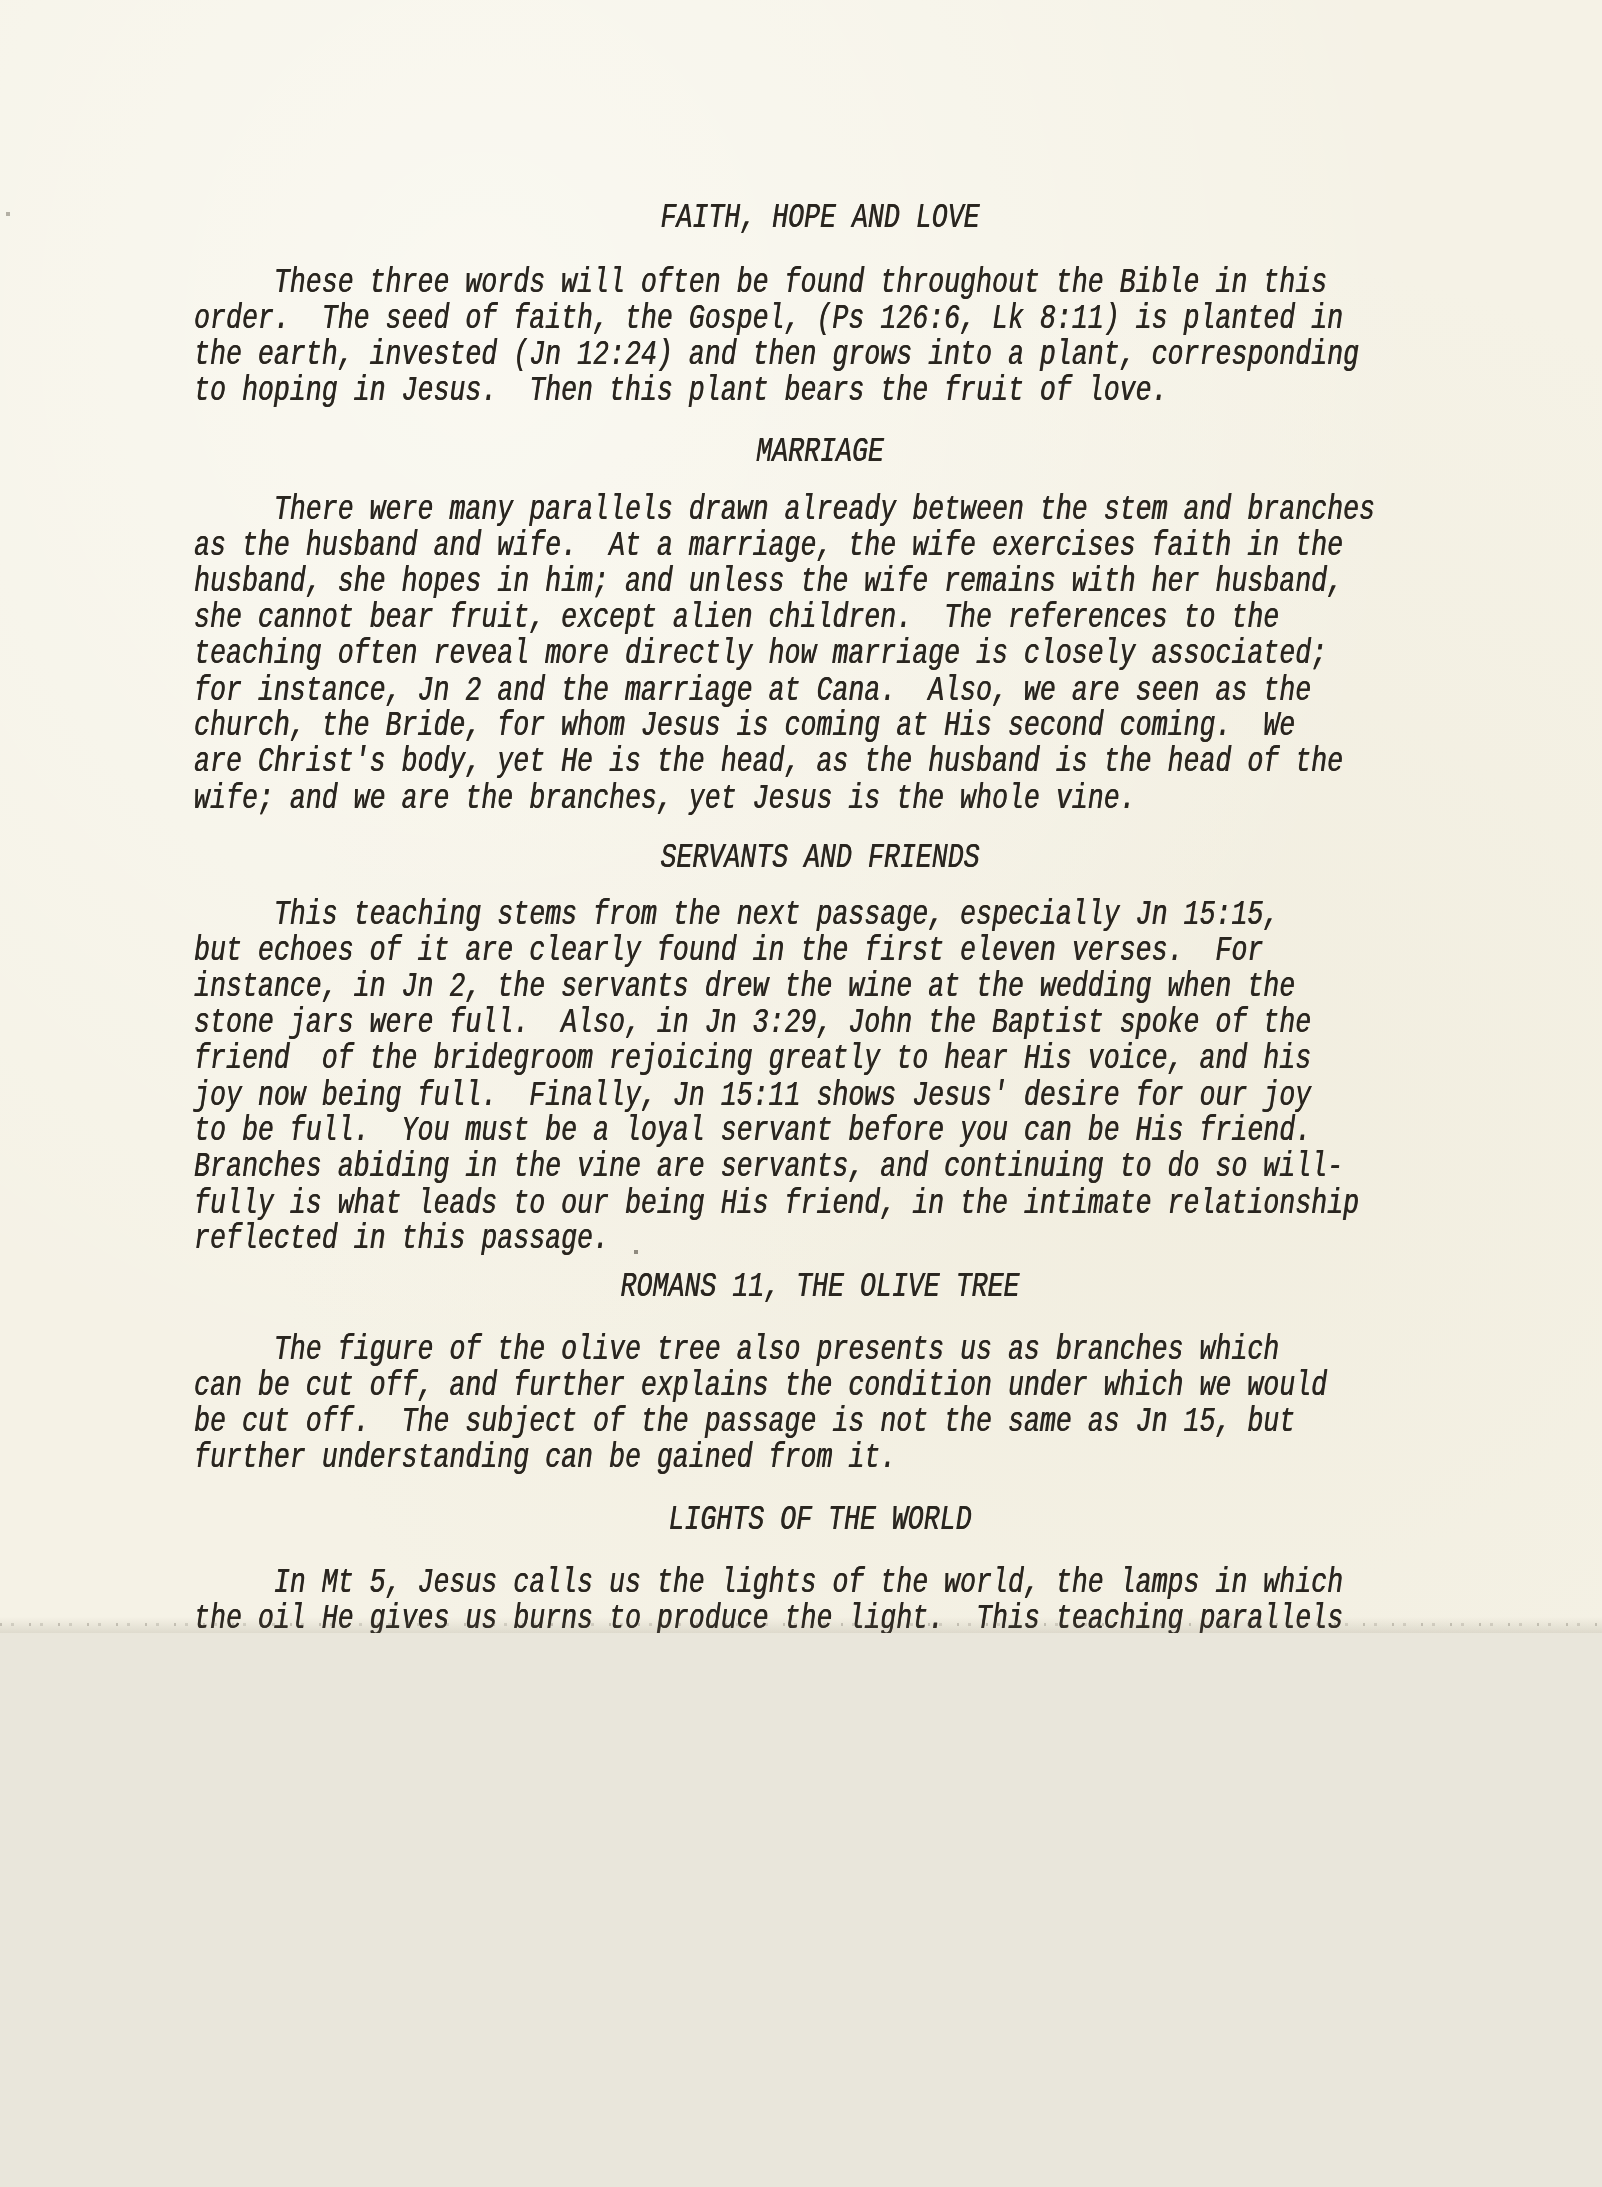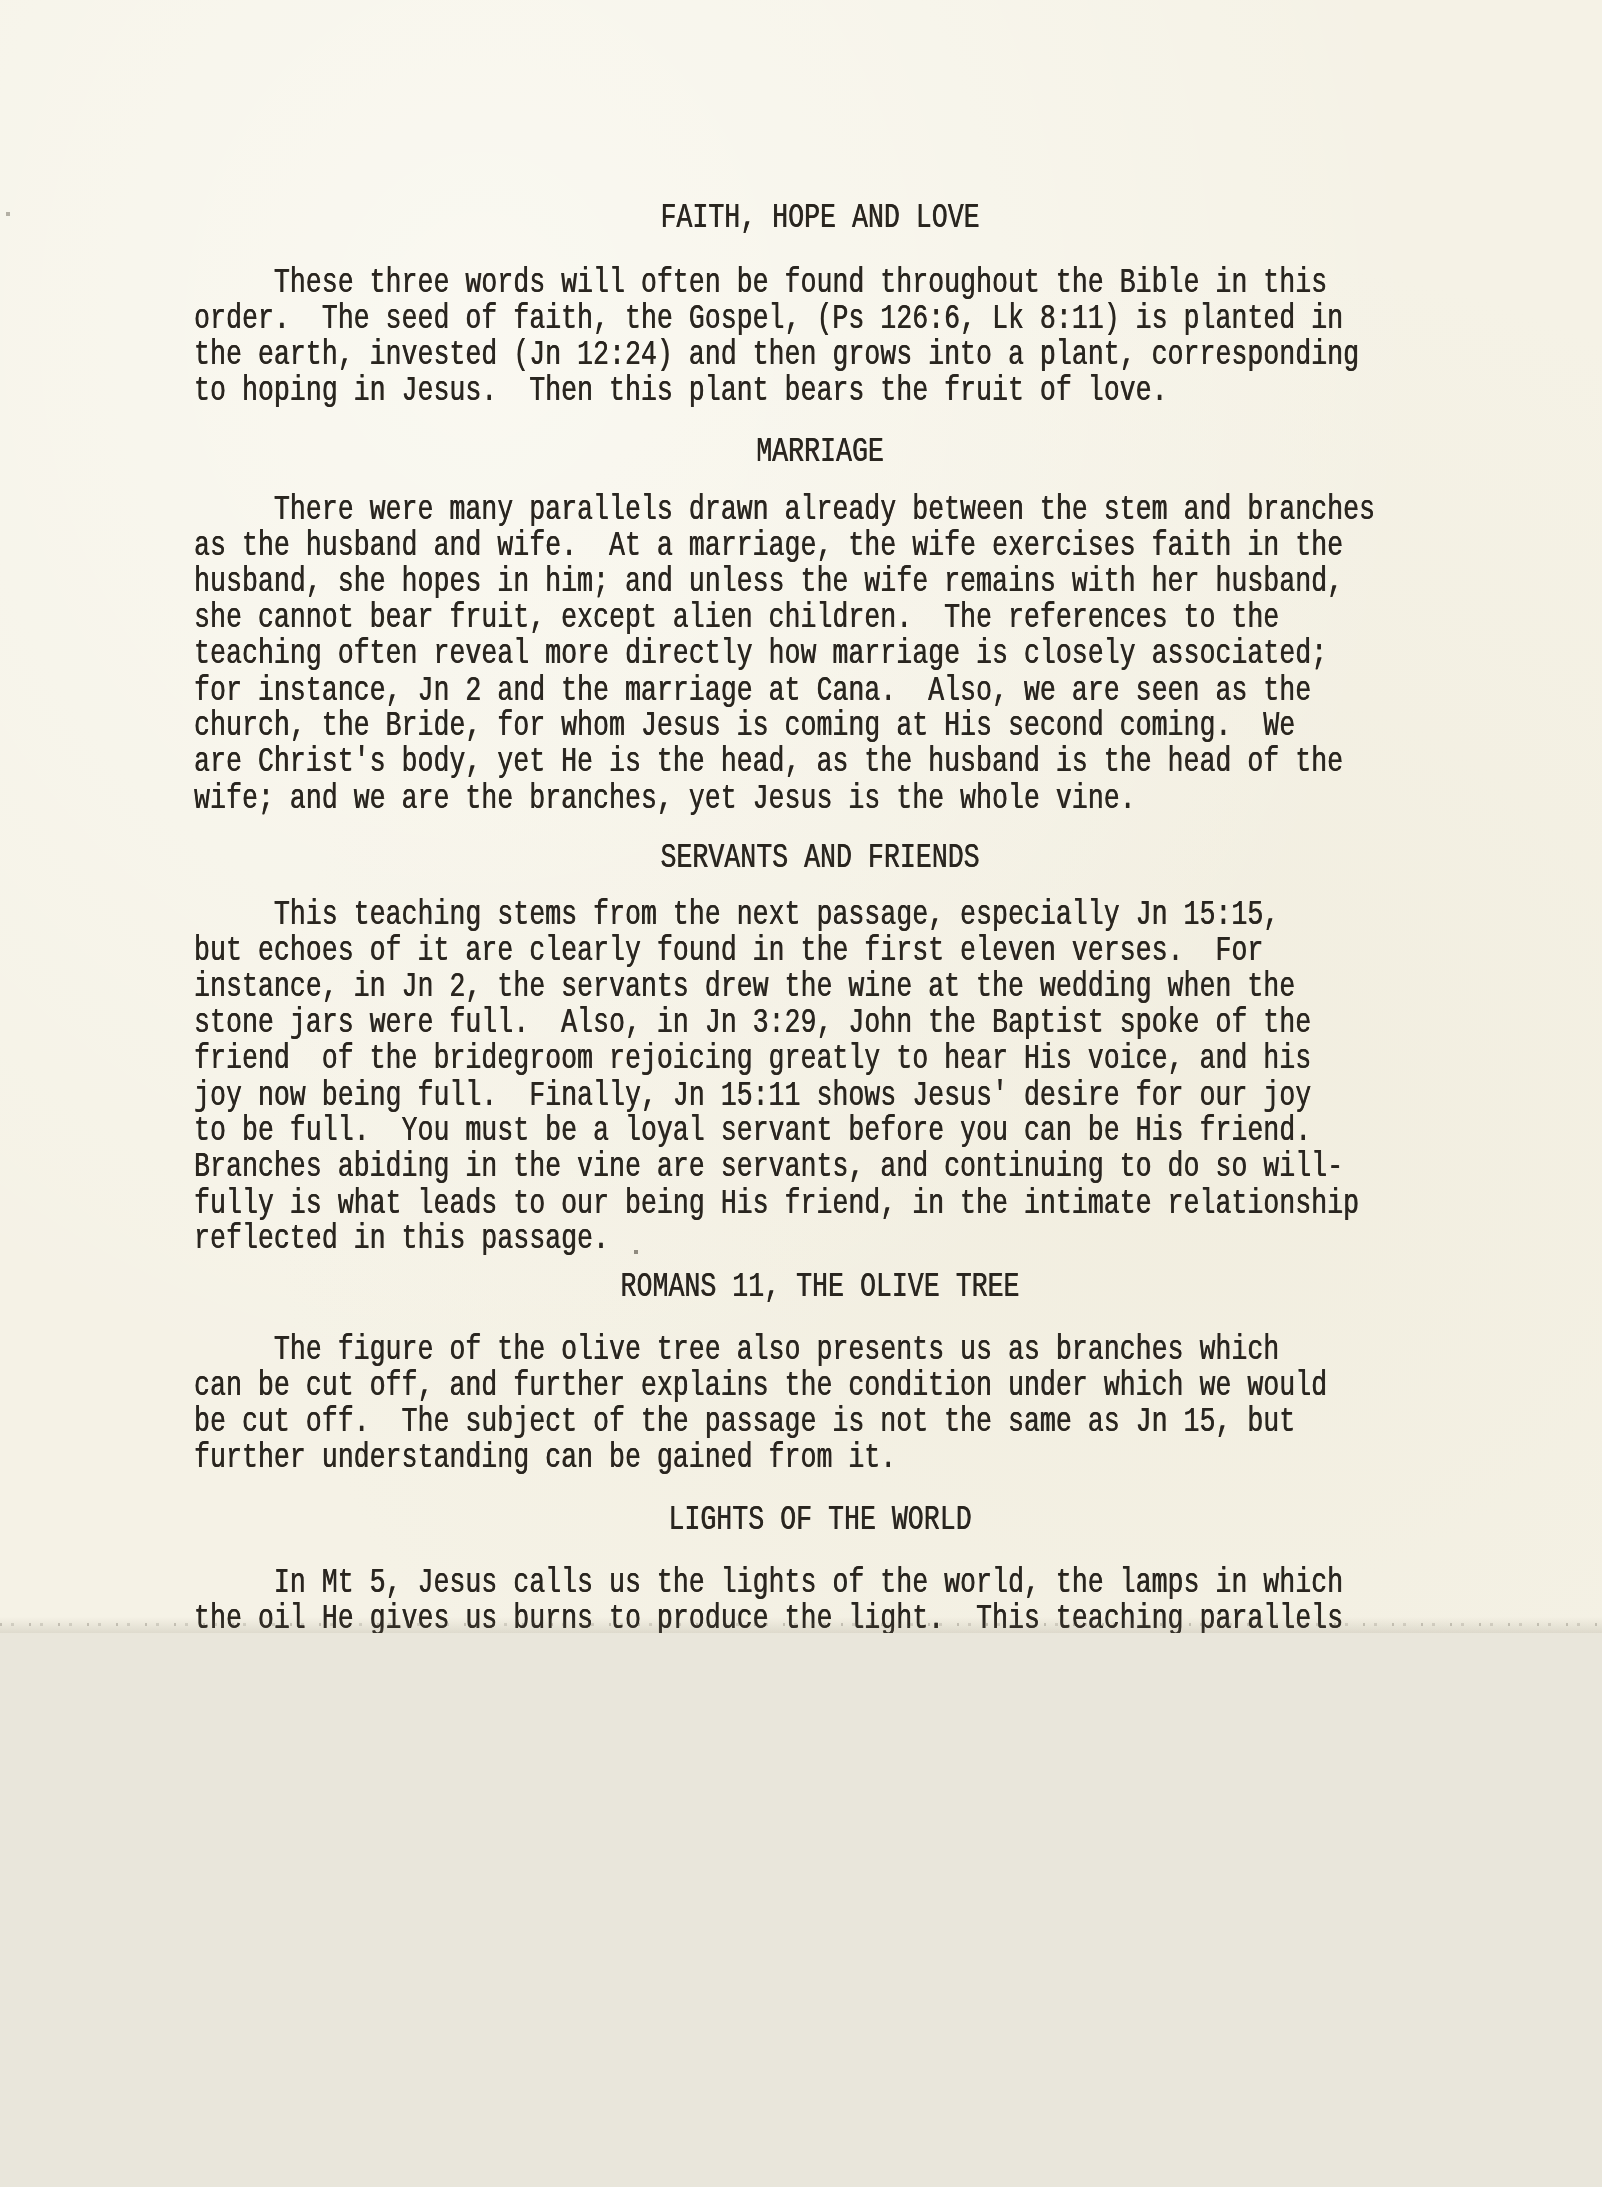--- a/index.html
+++ b/index.html
@@ -9,20 +9,21 @@
     font-family:"Liberation Mono","DejaVu Sans Mono",monospace;
   }
   .page{
     position:relative;
     width:1602px;height:1633px;
     background:#f5f2e6;
     background-image:
       radial-gradient(ellipse at 30% 20%, rgba(255,255,252,0.5) 0%, rgba(255,255,252,0) 60%),
       radial-gradient(ellipse at 75% 70%, rgba(235,230,212,0.35) 0%, rgba(235,230,212,0) 55%);
     overflow:hidden;
+    font-style:italic;
   }
   
   .typew{
     position:absolute;
     left:194px;
     font-family:"Liberation Mono","DejaVu Sans Mono",monospace;
     font-size:26.6px;
     line-height:26.7px;
     color:#29251f;
     white-space:pre;

